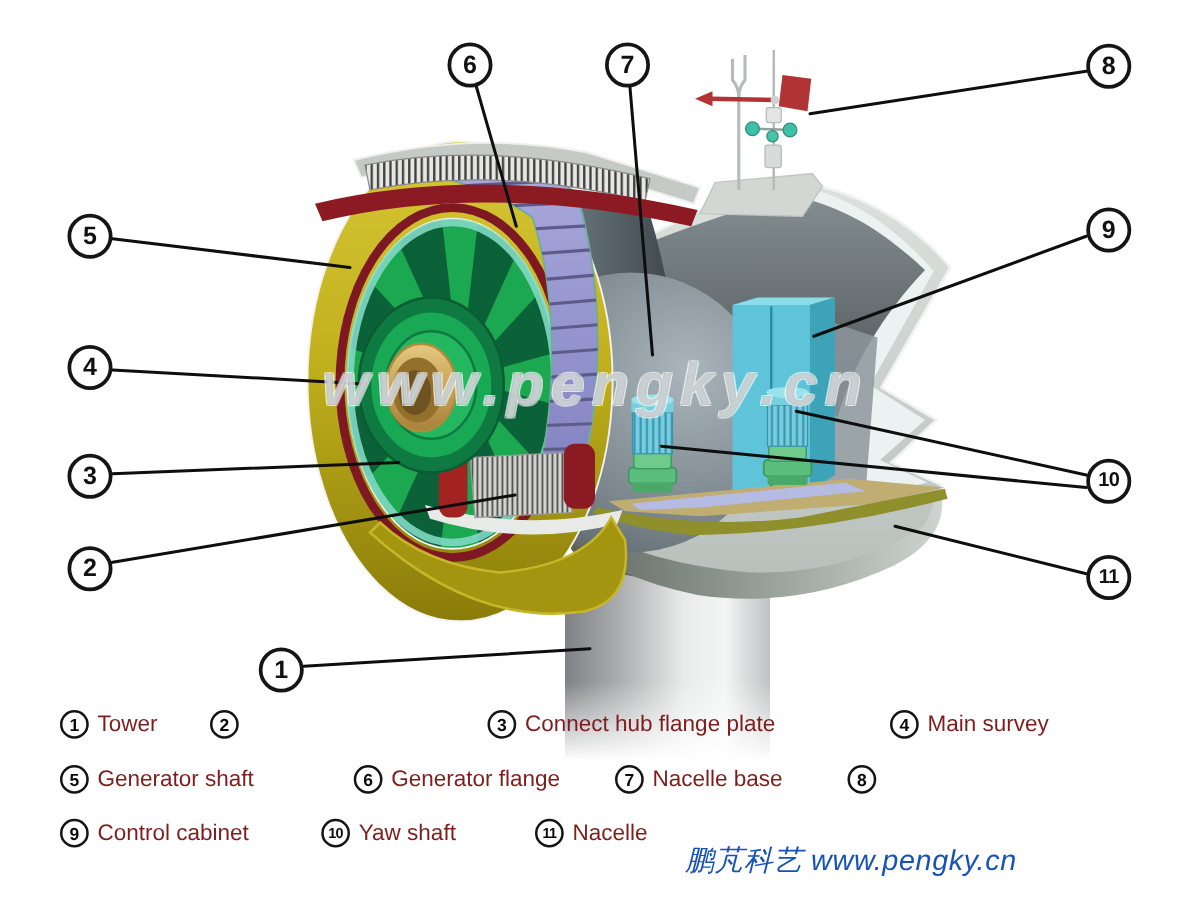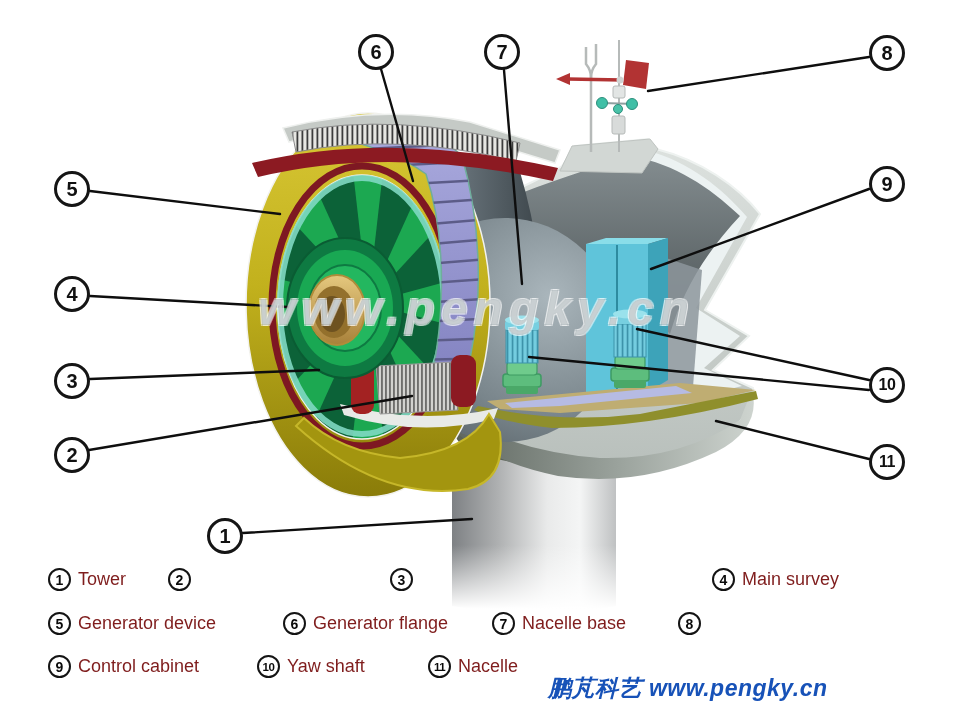--- a/index.html
+++ b/index.html
@@ -19,21 +19,21 @@
                          1px -1px 0 rgba(255,255,255,0.5),-1px 1px 0 rgba(255,255,255,0.5);margin-top:40px;}
   
   .legend-item{position:absolute;display:flex;align-items:center;gap:7px;z-index:35;}
   .legend-num{width:23px;height:23px;border:2px solid #141414;border-radius:50%;background:transparent;
               display:flex;align-items:center;justify-content:center;
               font-size:14px;font-weight:700;color:#0a0a0a;box-sizing:border-box;flex:0 0 auto;}
   .legend-num.small{font-size:11.5px;letter-spacing:-0.5px;}
   .legend-label{font-size:18px;color:#7f1d1d;white-space:nowrap;}
   
   .footer-brand{position:absolute;left:548px;top:673px;z-index:35;
-                font-size:23px;font-weight:700;font-style:italic;color:#1752b8;letter-spacing:0.5px;}
+                font-size:23px;font-weight:400;font-style:italic;color:#1752b8;letter-spacing:0.5px;}
 </style>
 </head>
 <body>
 
 <div class="stage">
 
   <svg width="960" height="720" viewBox="0 0 960 720">
     <defs>
       <linearGradient id="gTower" x1="0" y1="0" x2="1" y2="0">
         <stop offset="0" stop-color="#7e8184"></stop>
@@ -310,28 +310,29 @@
 
   <div class="legend-item" style="left:48px;top:568px;">
     <span class="legend-num">1</span>
     <span class="legend-label">Tower</span>
   </div>
   <div class="legend-item" style="left:168px;top:568px;">
     <span class="legend-num">2</span>
   </div>
   <div class="legend-item" style="left:390px;top:568px;">
     <span class="legend-num">3</span>
+    <span class="legend-label">Connect hub flange plate</span>
   </div>
   <div class="legend-item" style="left:712px;top:568px;">
     <span class="legend-num">4</span>
     <span class="legend-label">Main survey</span>
   </div>
   <div class="legend-item" style="left:48px;top:612px;">
     <span class="legend-num">5</span>
-    <span class="legend-label">Generator device</span>
+    <span class="legend-label">Generator shaft</span>
   </div>
   <div class="legend-item" style="left:283px;top:612px;">
     <span class="legend-num">6</span>
     <span class="legend-label">Generator flange</span>
   </div>
   <div class="legend-item" style="left:492px;top:612px;">
     <span class="legend-num">7</span>
     <span class="legend-label">Nacelle base</span>
   </div>
   <div class="legend-item" style="left:678px;top:612px;">

